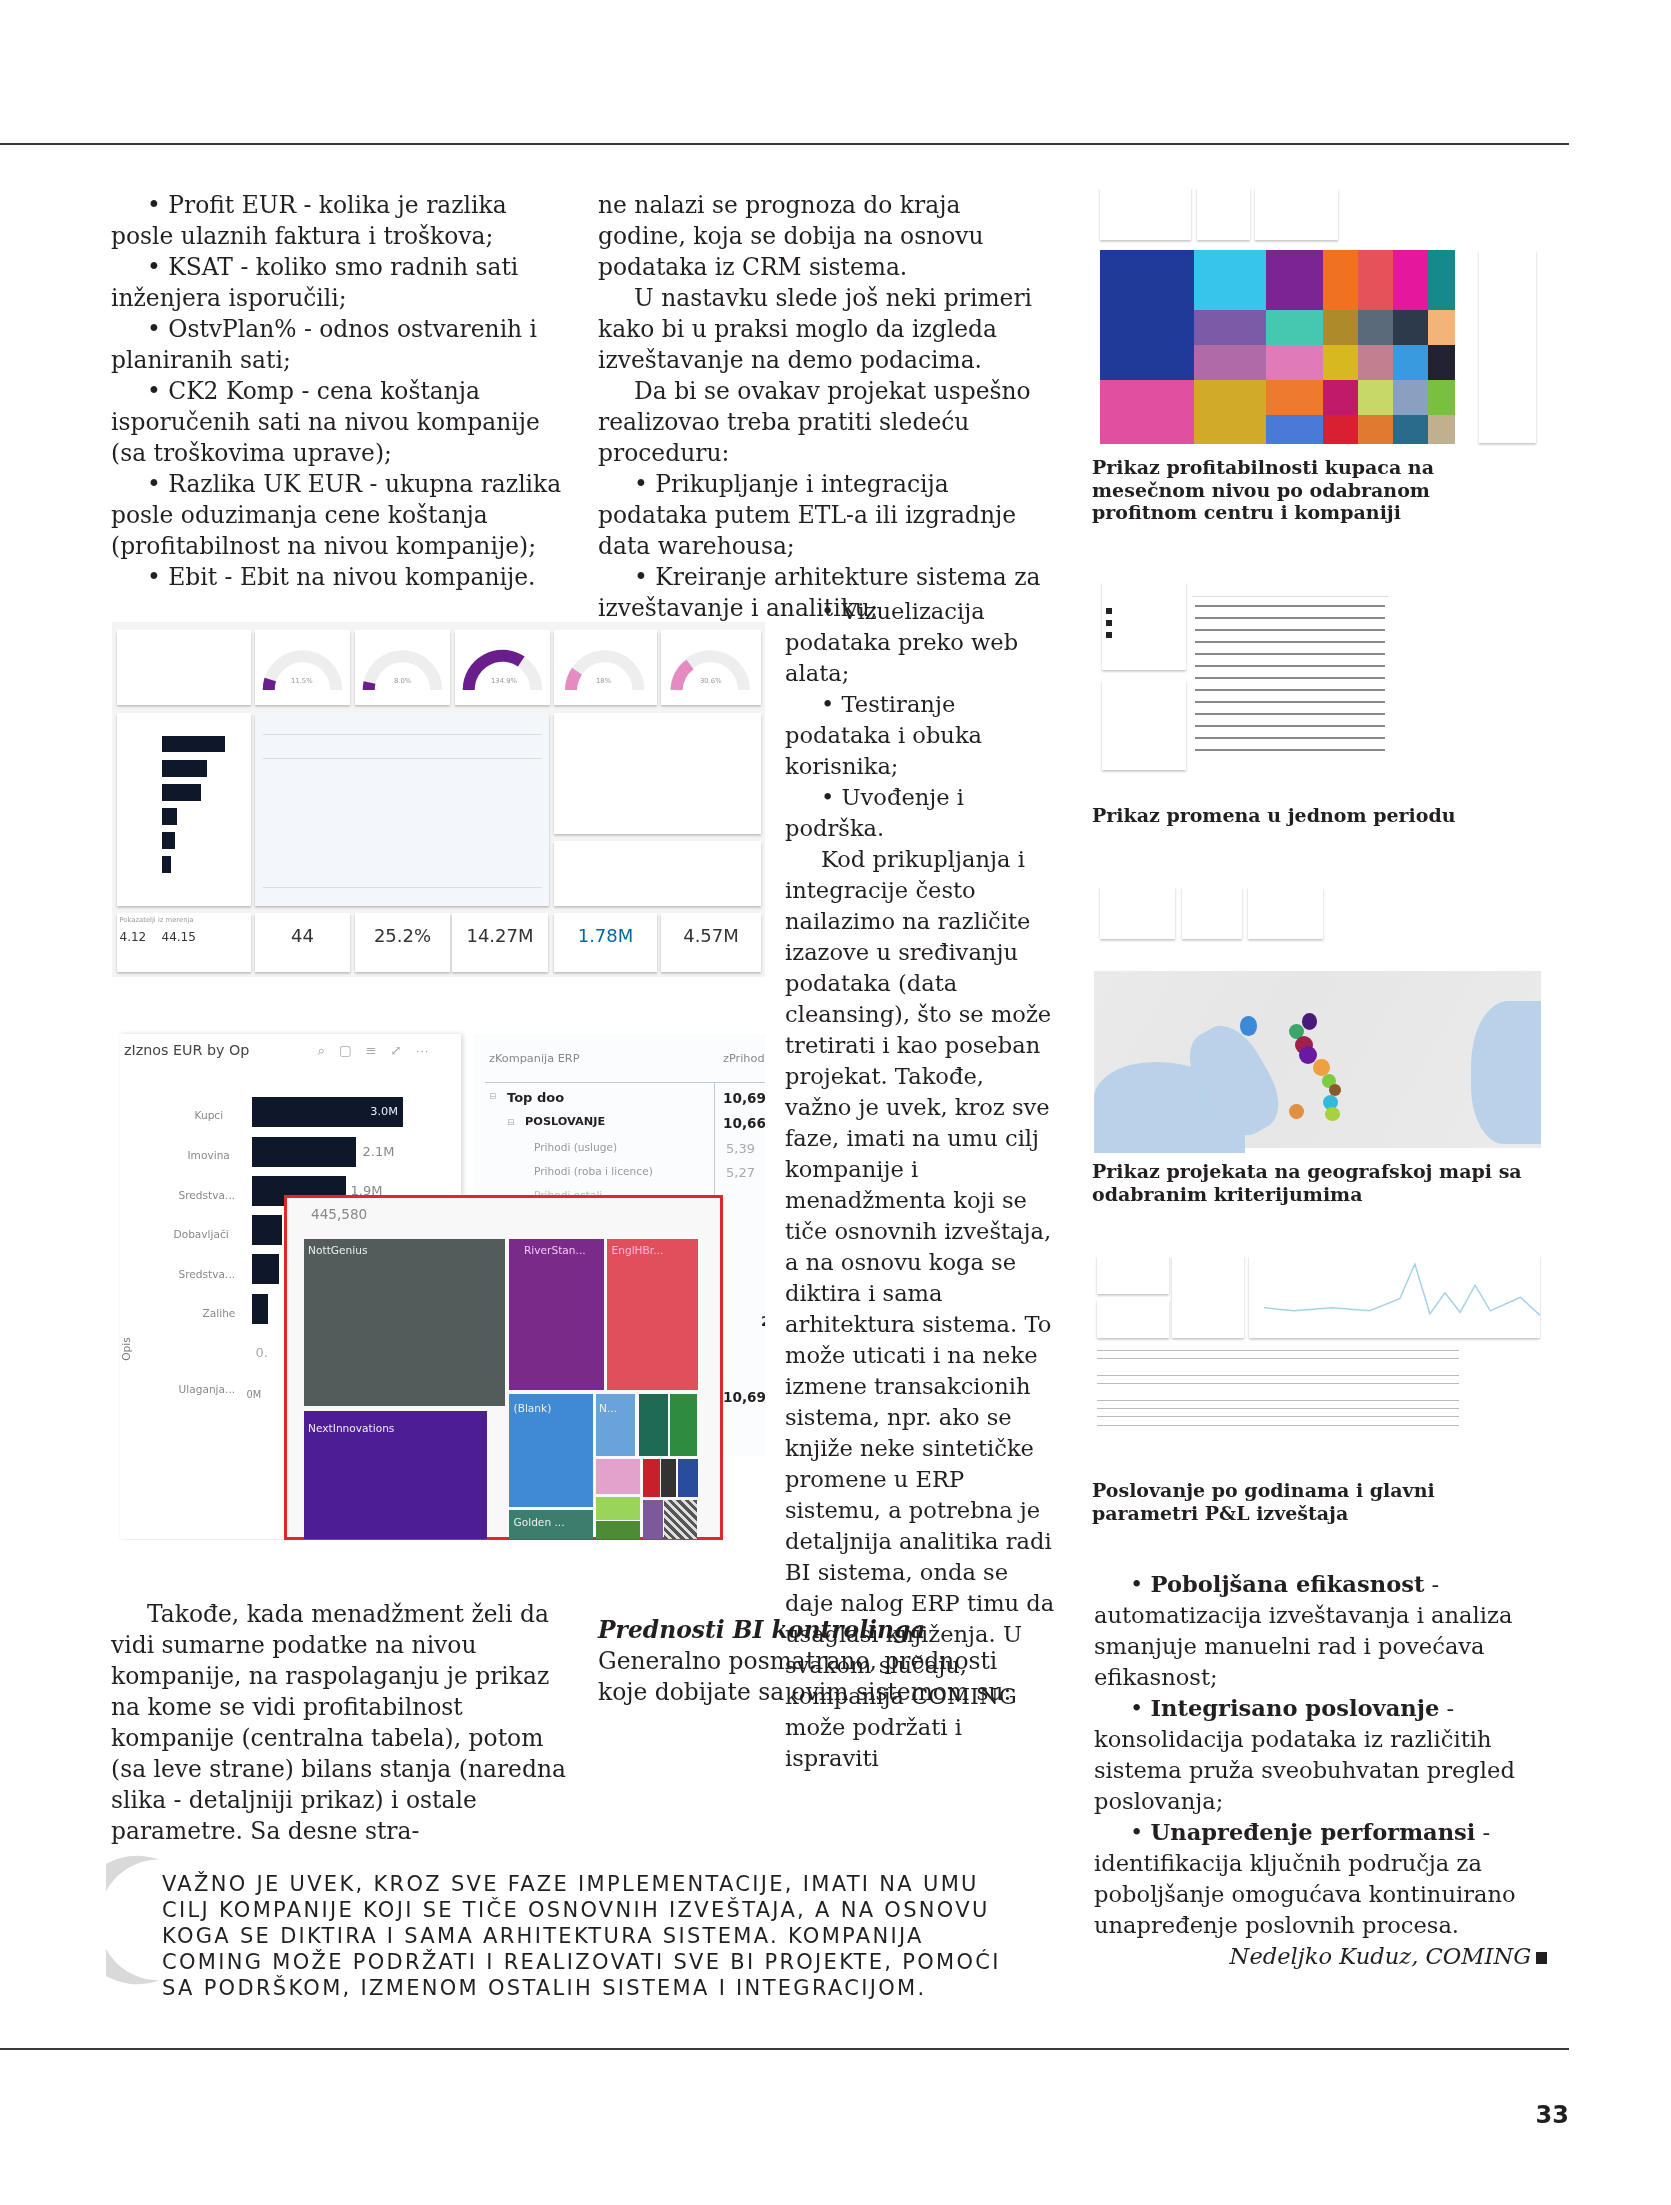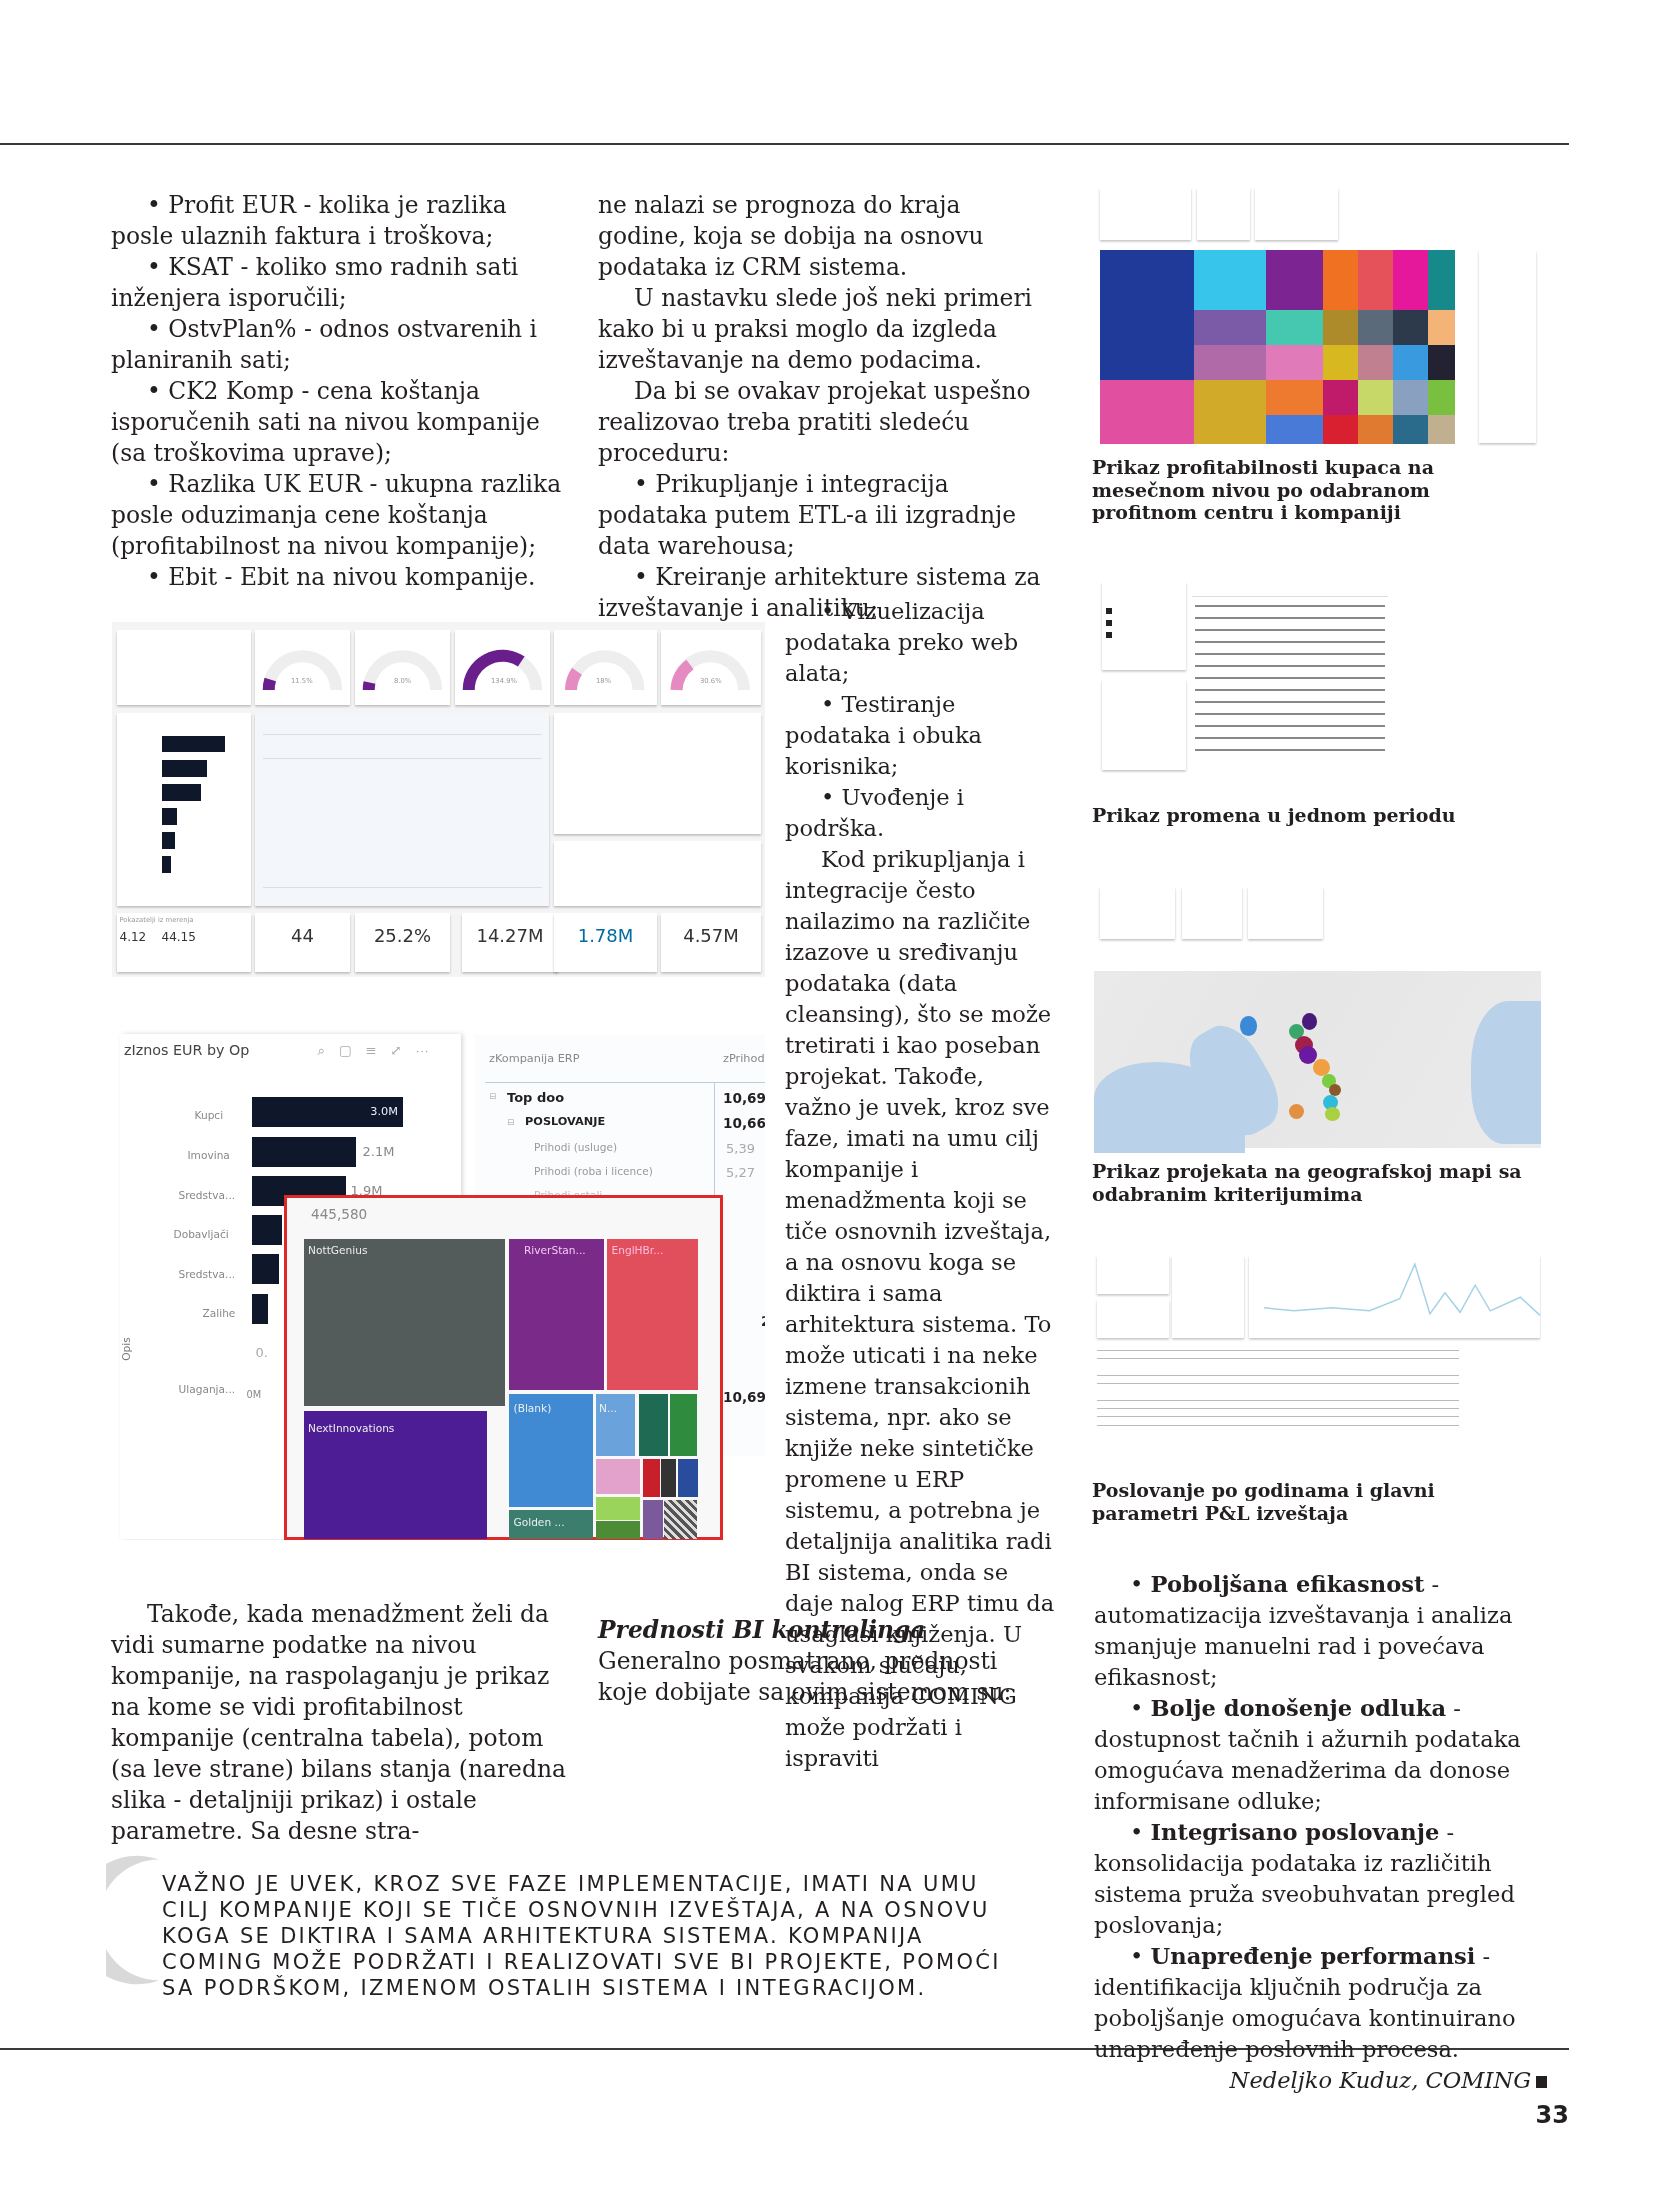--- a/index.html
+++ b/index.html
@@ -120,21 +120,21 @@
     <span class="tiny" style="position:absolute;left:3px;top:3px;">Pokazatelji iz merenja</span>
     <div class="kpi" style="left:3px; top:16.6px; font-size:10.6px;"><span style="font-size:12px;">4.12</span></div>
     <div class="kpi" style="left:45px; top:16.6px;"><span style="font-size:12px;">44.15</span></div>
   </div>
   <div class="panel kpi" style="left:143px; top:291px; width:95px; height:59px; padding-top:12px; box-sizing:border-box;">
       <b>44</b>
     </div>
   <div class="panel kpi" style="left:243px; top:291px; width:95px; height:59px; padding-top:12px; box-sizing:border-box;">
       <b>25.2%</b>
     </div>
-  <div class="panel kpi" style="left:350px; top:291px; width:96px; height:59px; padding-top:12px; box-sizing:border-box;">
+  <div class="panel kpi" style="left:340px; top:291px; width:96px; height:59px; padding-top:12px; box-sizing:border-box;">
       <b>14.27M</b>
     </div>
   <div class="panel kpi" style="left:442px; top:291px; width:103px; height:59px; padding-top:12px; box-sizing:border-box; color:#0369a1;">
       <b>1.78M</b>
     </div>
   <div class="panel kpi" style="left:549px; top:291px; width:100px; height:59px; padding-top:12px; box-sizing:border-box;">
       <b>4.57M</b>
     </div>
 </div>
 
@@ -321,20 +321,19 @@
     <svg width="291" height="83" viewBox="0 0 386 110">
         <polyline points="20,70 60,74 110,70 160,74 200,58 220,12 240,78 260,50 280,76 300,40 320,74 360,56 386,80" stroke="#a6d2e8" stroke-width="2" fill="none"></polyline>
       </svg>
   </div>
   <div style="position:absolute; left:3px; top:92px; width:362px; height:83px; background:repeating-linear-gradient(#fff 0 6px,#bbb 6px 6.8px,#fff 6.8px 8.3px);"></div>
 </div>
 <div class="cap" style="left:1092px; top:1479px; width:445px;">Poslovanje po godinama i glavni parametri P&amp;L izveštaja</div>
 
 <div class="col" style="left:1094px; top:1569px; width:453px; font-size:22.6px; line-height:31px;">
   <p class="bul">• <b>Poboljšana efikasnost</b><span> - automatizacija izveštavanja i analiza smanjuje manuelni rad i povećava efikasnost;</span></p>
-  <p class="bul">• <b>Bolje donošenje odluka</b><span> - dostupnost tačnih i ažurnih podataka omogućava menadžerima da donose informisane odluke;</span></p>
   <p class="bul">• <b>Integrisano poslovanje</b><span> - konsolidacija podataka iz različitih sistema pruža sveobuhvatan pregled poslovanja;</span></p>
   <p class="bul">• <b>Unapređenje performansi</b><span> - identifikacija ključnih područja za poboljšanje omogućava kontinuirano unapređenje poslovnih procesa.</span></p>
   <p class="sig"><span>Nedeljko Kuduz, COMING</span><span class="sq"></span></p>
 </div>
 
 <div class="pagenum">33</div>
 
 
 </body></html>

